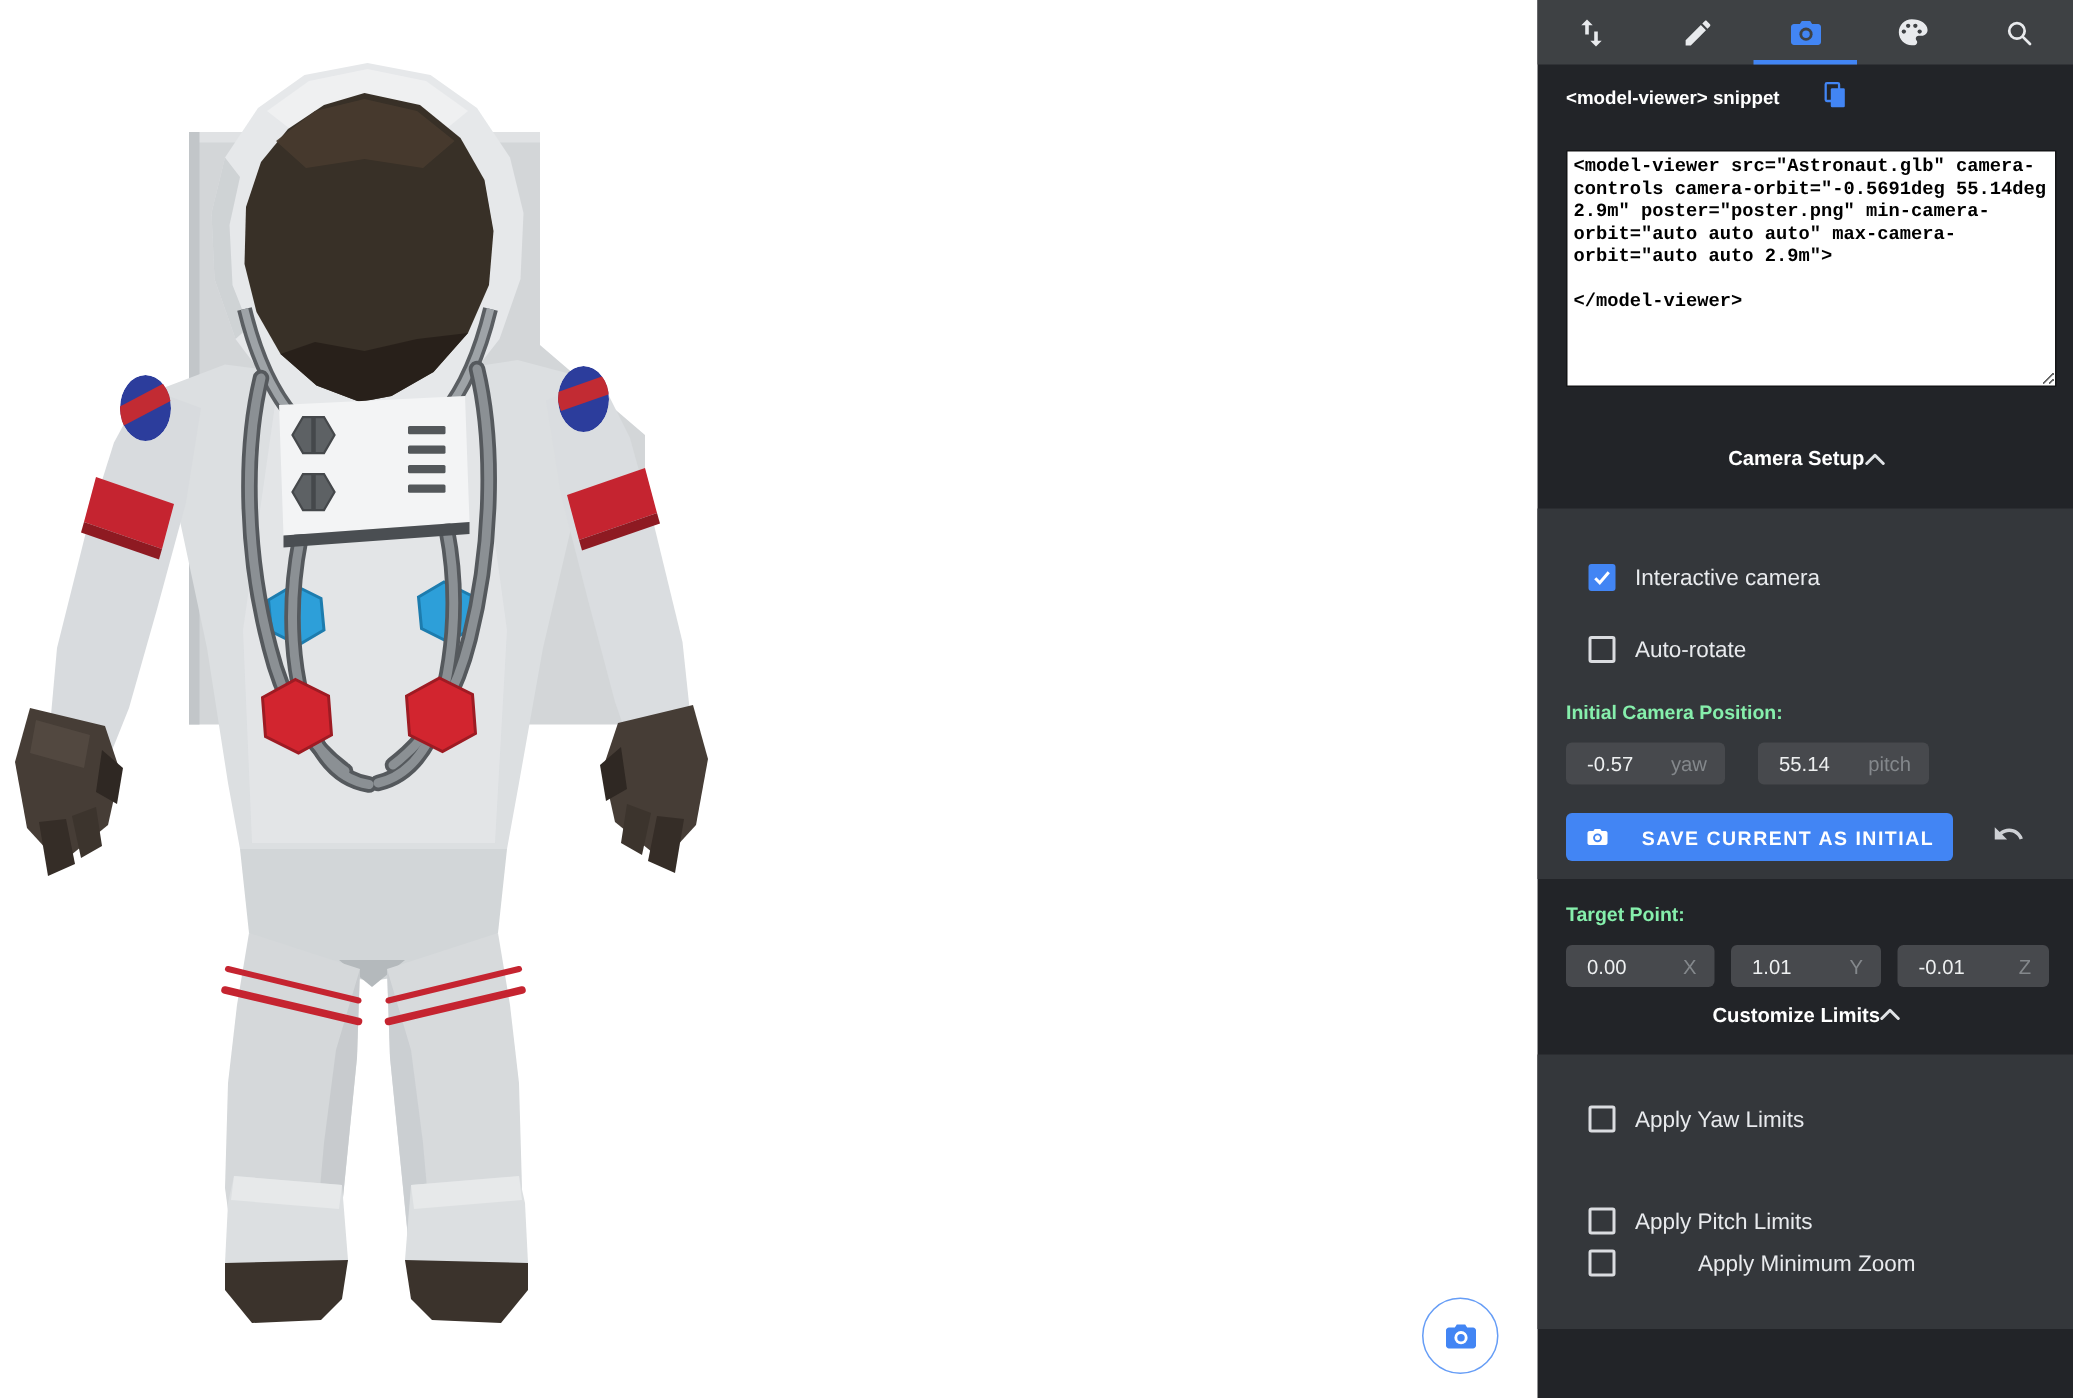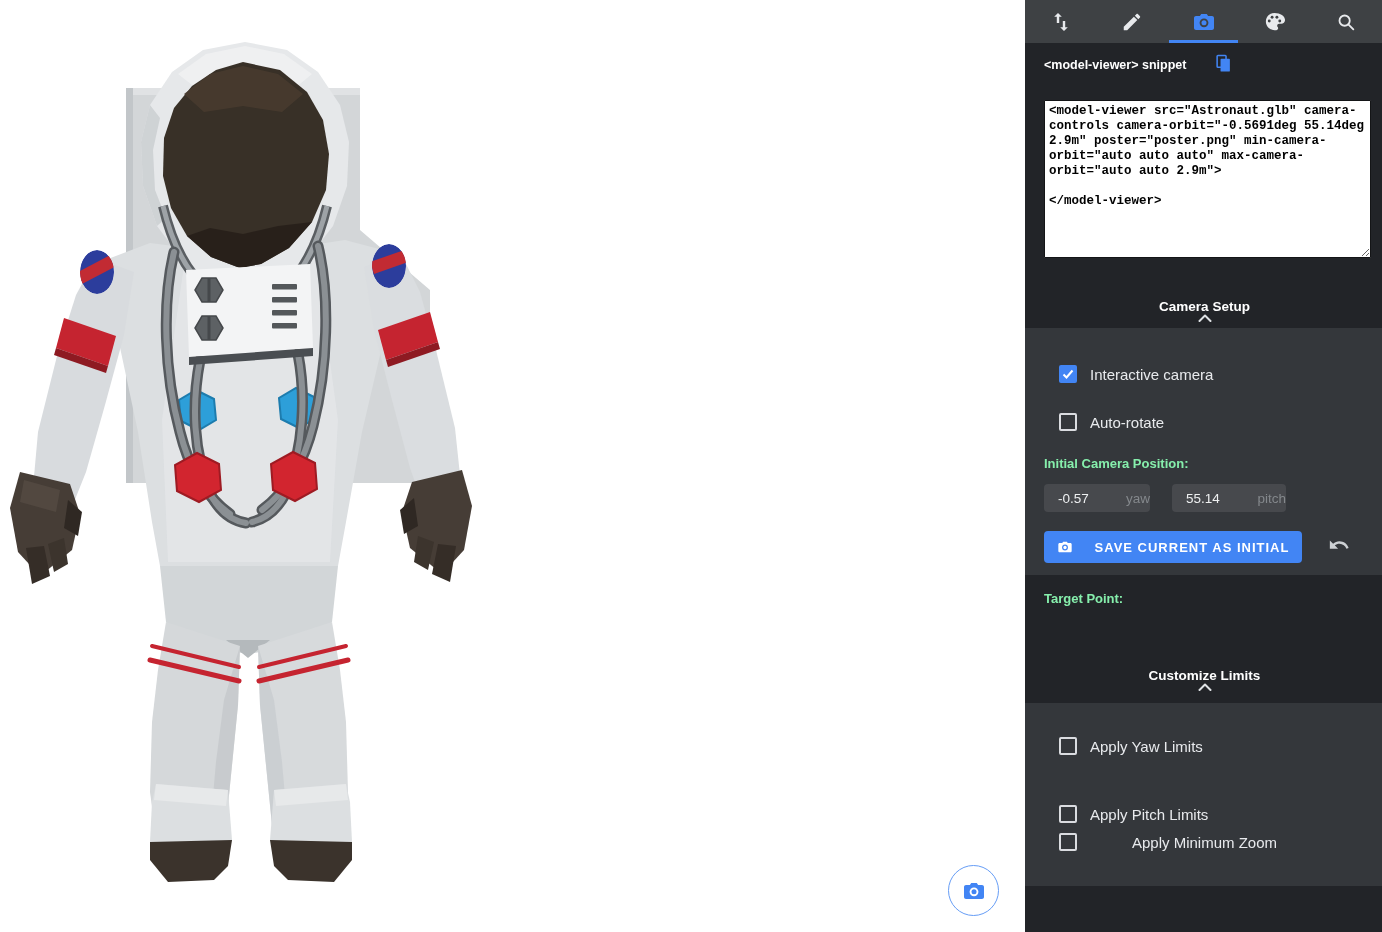--- a/index.html
+++ b/index.html
@@ -21,42 +21,42 @@
 
   .snippet-head{position:absolute;top:55px;left:19px;height:20px;display:flex;align-items:center;}
   .snippet-title{color:#fff;font-size:12.5px;font-weight:bold;}
   .copy-btn{position:absolute;left:190px;top:54px;cursor:pointer;display:flex;}
 
   textarea.code{position:absolute;left:19px;top:100px;width:327px;height:158px;box-sizing:border-box;
     background:#fff;color:#000;border:1px solid #141517;border-radius:1px;
     font-family:"Liberation Mono",monospace;font-weight:bold;font-size:12.5px;line-height:15px;
     padding:3px 4px;resize:both;outline:none;white-space:pre-wrap;overflow:hidden;}
 
-  .sec-head{position:absolute;left:0;right:0;display:flex;align-items:center;justify-content:flex-end;
-    padding:0 17px 0 19px;box-sizing:border-box;cursor:pointer;flex-direction:column;}
+  .sec-head{position:absolute;left:0;right:0;display:flex;align-items:center;justify-content:center;
+    padding:0 17px 0 19px;box-sizing:border-box;cursor:pointer;}
   .sec-head .t{color:#fff;font-size:13.5px;font-weight:bold;}
   #hdr-camera{top:289px;height:33px;}
   #hdr-limits{top:661px;height:30px;}
 
   .card{position:absolute;left:0;right:0;background:#34373b;}
-  #card-camera{top:328px;height:247px;}
+  #card-camera{top:339px;height:247px;}
   #card-limits{top:703px;height:183px;}
 
   .cbrow{position:absolute;left:34px;display:flex;align-items:center;height:26px;cursor:pointer;}
   .cb{width:18px;height:18px;border-radius:2px;box-sizing:border-box;flex:none;}
   .cb.checked{background:#4285f4;display:flex;align-items:center;justify-content:center;}
   .cb.un{border:2px solid #dadce0;background:transparent;}
   .cbrow .lbl{margin-left:13px;color:#e8eaed;font-size:15px;}
 
   .flabel{position:absolute;left:19px;color:#86efac;font-size:13px;font-weight:bold;}
   .field{position:absolute;top:0;height:28px;background:#47494d;border-radius:4px;display:flex;align-items:center;}
   .fieldrow{position:absolute;left:0;right:0;height:28px;}
   .val{flex:1;min-width:0;border:0;background:transparent;color:#eef0f1;
        font-family:"Liberation Sans",sans-serif;font-size:13.5px;padding:0 0 0 14px;outline:0;}
-  .sfx{color:#84888c;font-size:13.5px;}
+  .sfx{color:#84888c;font-size:13.5px;padding-right:12px;}
 
   .save-btn{position:absolute;left:19px;top:203px;width:258px;height:32px;background:#4285f4;border:0;
     border-radius:4px;color:#fff;font-family:"Liberation Sans",sans-serif;font-weight:bold;font-size:13px;
     letter-spacing:1px;display:flex;align-items:center;justify-content:center;gap:22px;cursor:pointer;}
   .undo{position:absolute;left:303px;top:206px;width:22px;height:22px;cursor:pointer;display:flex;}
 
   #row-interactive{top:33px;}
   #row-autorotate{top:81px;text-align:center;}
   #lbl-icp{top:128px;}
   #fields-icp{top:156px;}
@@ -278,20 +278,34 @@
         </svg>
         <span>SAVE CURRENT AS INITIAL</span>
       </button>
       <span class="undo">
         <svg width="22" height="22" viewBox="0 0 24 24">
           <path d="M12.5 8 c-2.65 0 -5.05 0.99 -6.9 2.6 L2 7 v9 h9 l-3.62 -3.62 c1.39 -1.16 3.16 -1.88 5.12 -1.88 c3.54 0 6.55 2.31 7.6 5.5 l2.37 -0.78 C21.08 11.03 17.15 8 12.5 8 z" fill="#cdd0d4"></path>
         </svg>
       </span>
 
       <div class="flabel" id="lbl-target">Target Point:</div>
+      <div class="fieldrow" id="fields-target">
+        <div class="field" id="f-x">
+          <input class="val" value="0.00" style="">
+          <span class="sfx">X</span>
+        </div>
+        <div class="field" id="f-y">
+          <input class="val" value="1.01" style="">
+          <span class="sfx">Y</span>
+        </div>
+        <div class="field" id="f-z">
+          <input class="val" value="-0.01" style="">
+          <span class="sfx">Z</span>
+        </div>
+      </div>
     </div>
 
     <div class="sec-head" id="hdr-limits">
       <span class="t">Customize Limits</span>
       <svg width="14" height="8" viewBox="0 0 14 8">
         <path d="M1.5 7 L7 1.5 L12.5 7" stroke="#dfe2e5" stroke-width="2" fill="none" stroke-linecap="round" stroke-linejoin="round"></path>
       </svg>
     </div>
 
     <div class="card" id="card-limits">

